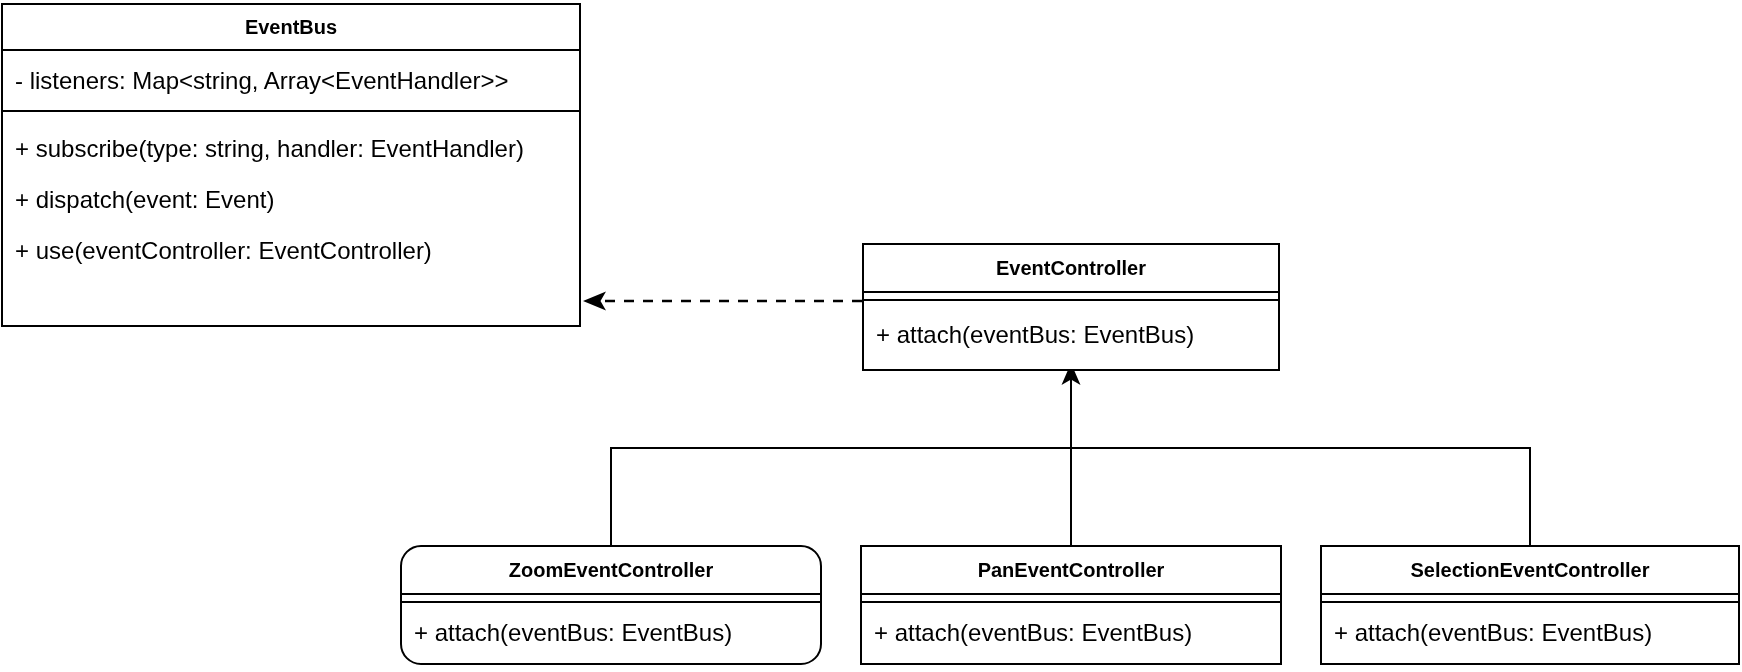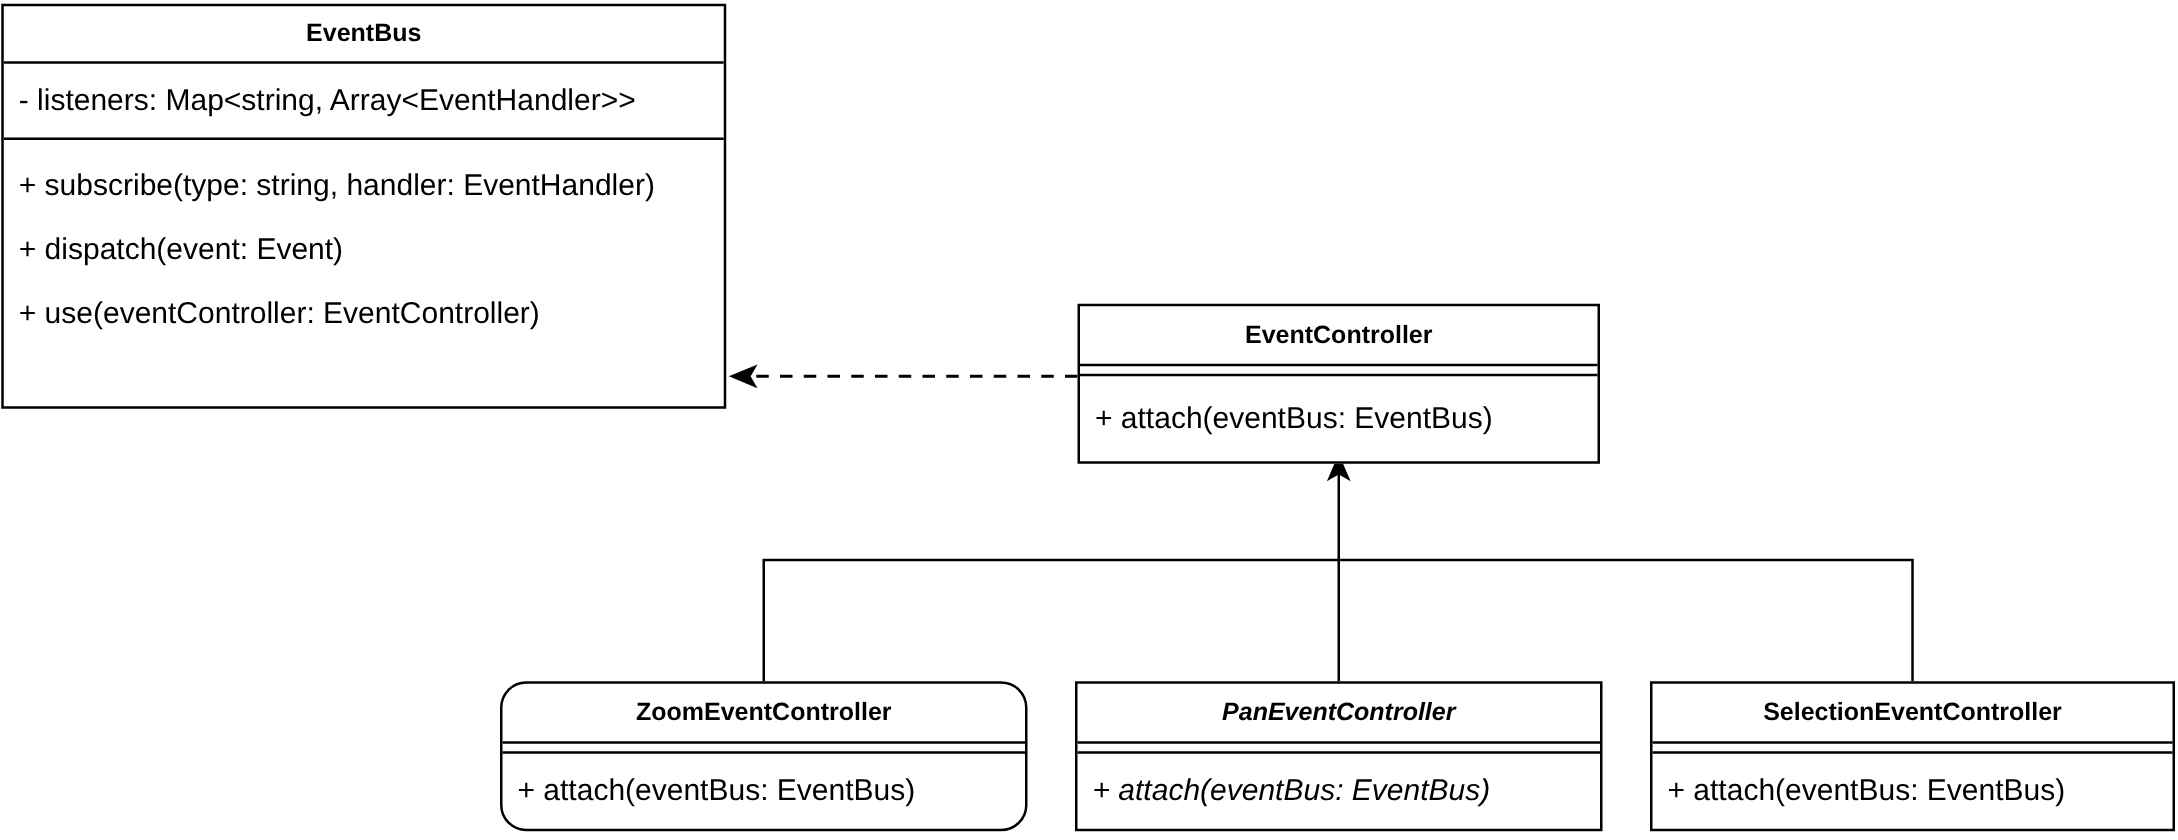--- a/index.html
+++ b/index.html
@@ -111,21 +111,21 @@
   </div>
 
   <div class="class-box" style="left:400px; top:545px; width:422px; height:120px;border-radius:21px;">
     <div class="cb-title">ZoomEventController</div>
     <div class="cb-attrs empty"></div>
     <div class="cb-methods">
       <div class="cb-member">+ attach(eventBus: EventBus)</div>
     </div>
   </div>
 
-  <div class="class-box" style="left:860px; top:545px; width:422px; height:120px;font-style:italic;">
+  <div class="class-box" style="left:860px; top:545px; width:422px; height:120px;">
     <div class="cb-title">PanEventController</div>
     <div class="cb-attrs empty"></div>
     <div class="cb-methods">
       <div class="cb-member">+ attach(eventBus: EventBus)</div>
     </div>
   </div>
 
   <div class="class-box" style="left:1320px; top:545px; width:420px; height:120px;">
     <div class="cb-title">SelectionEventController</div>
     <div class="cb-attrs empty"></div>

